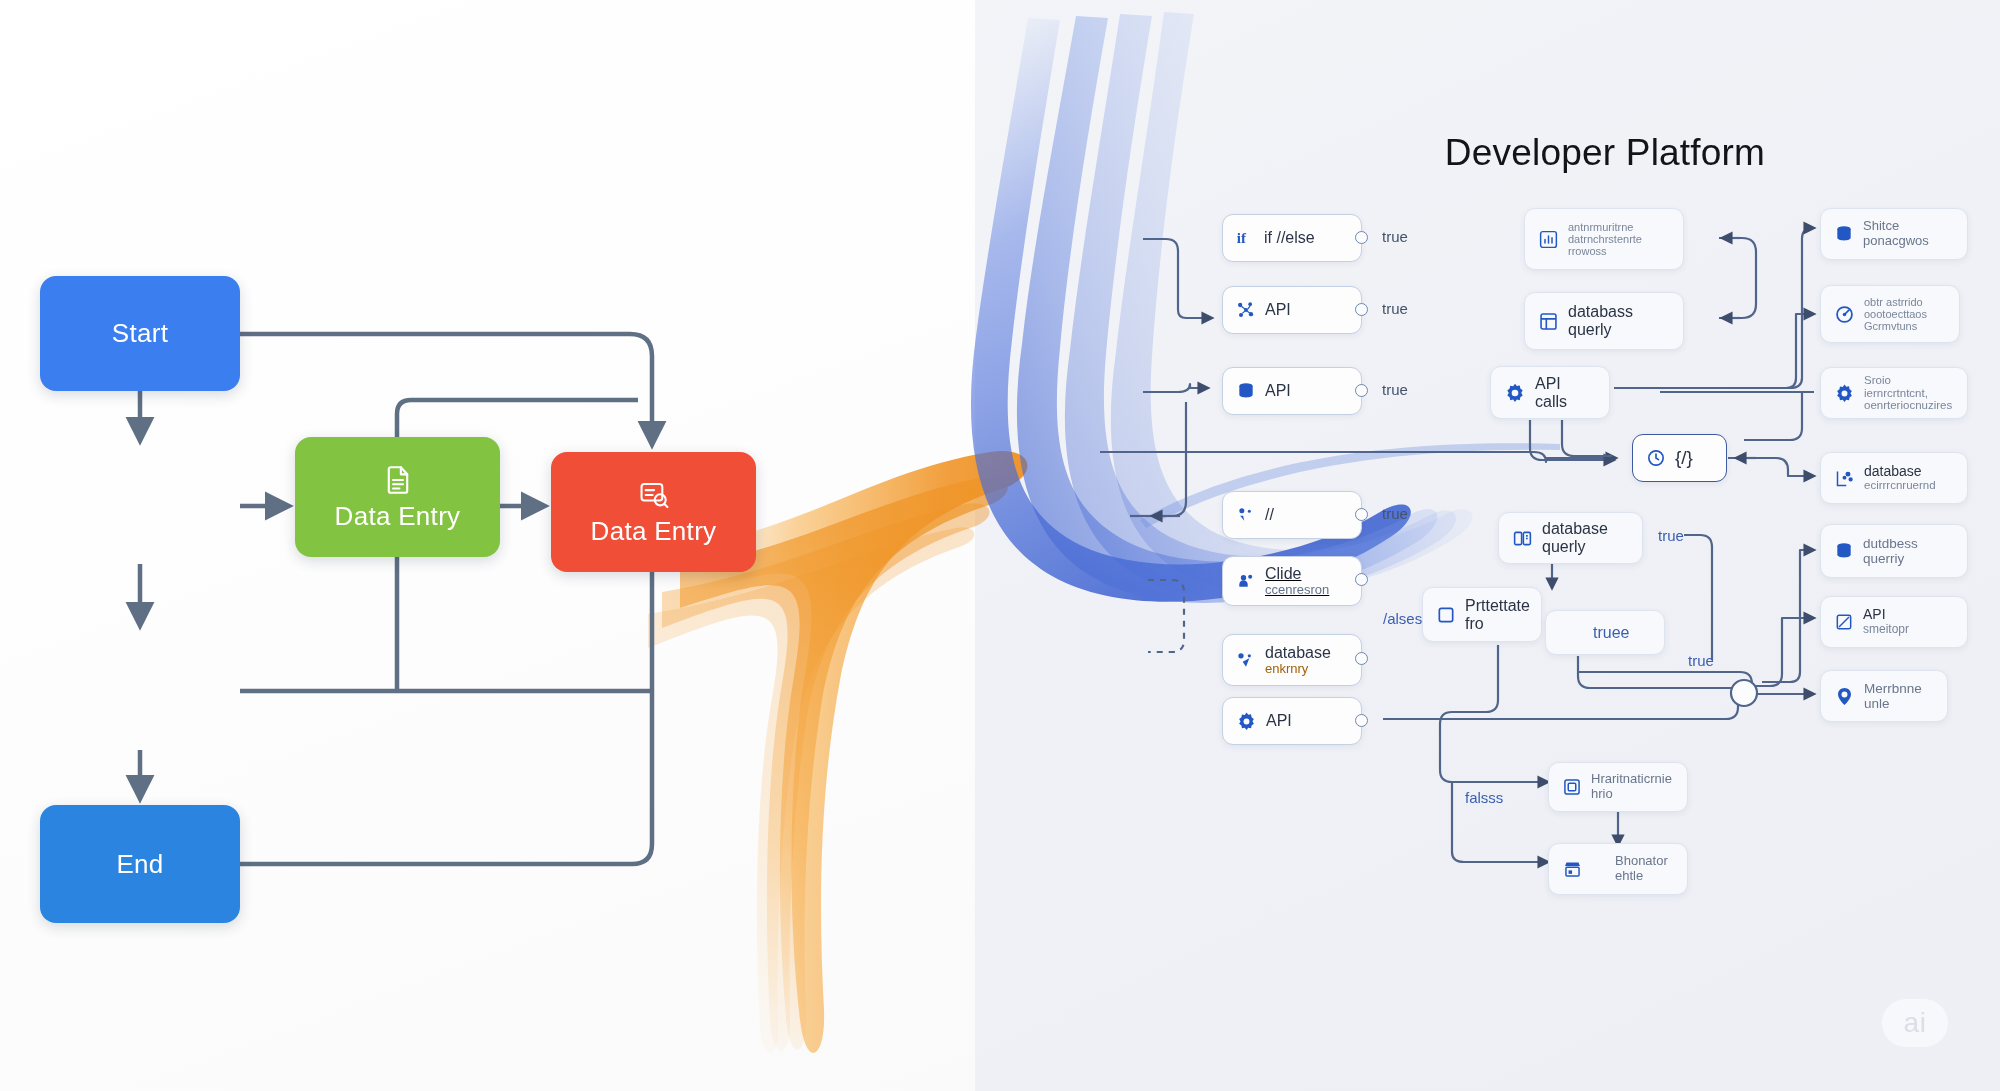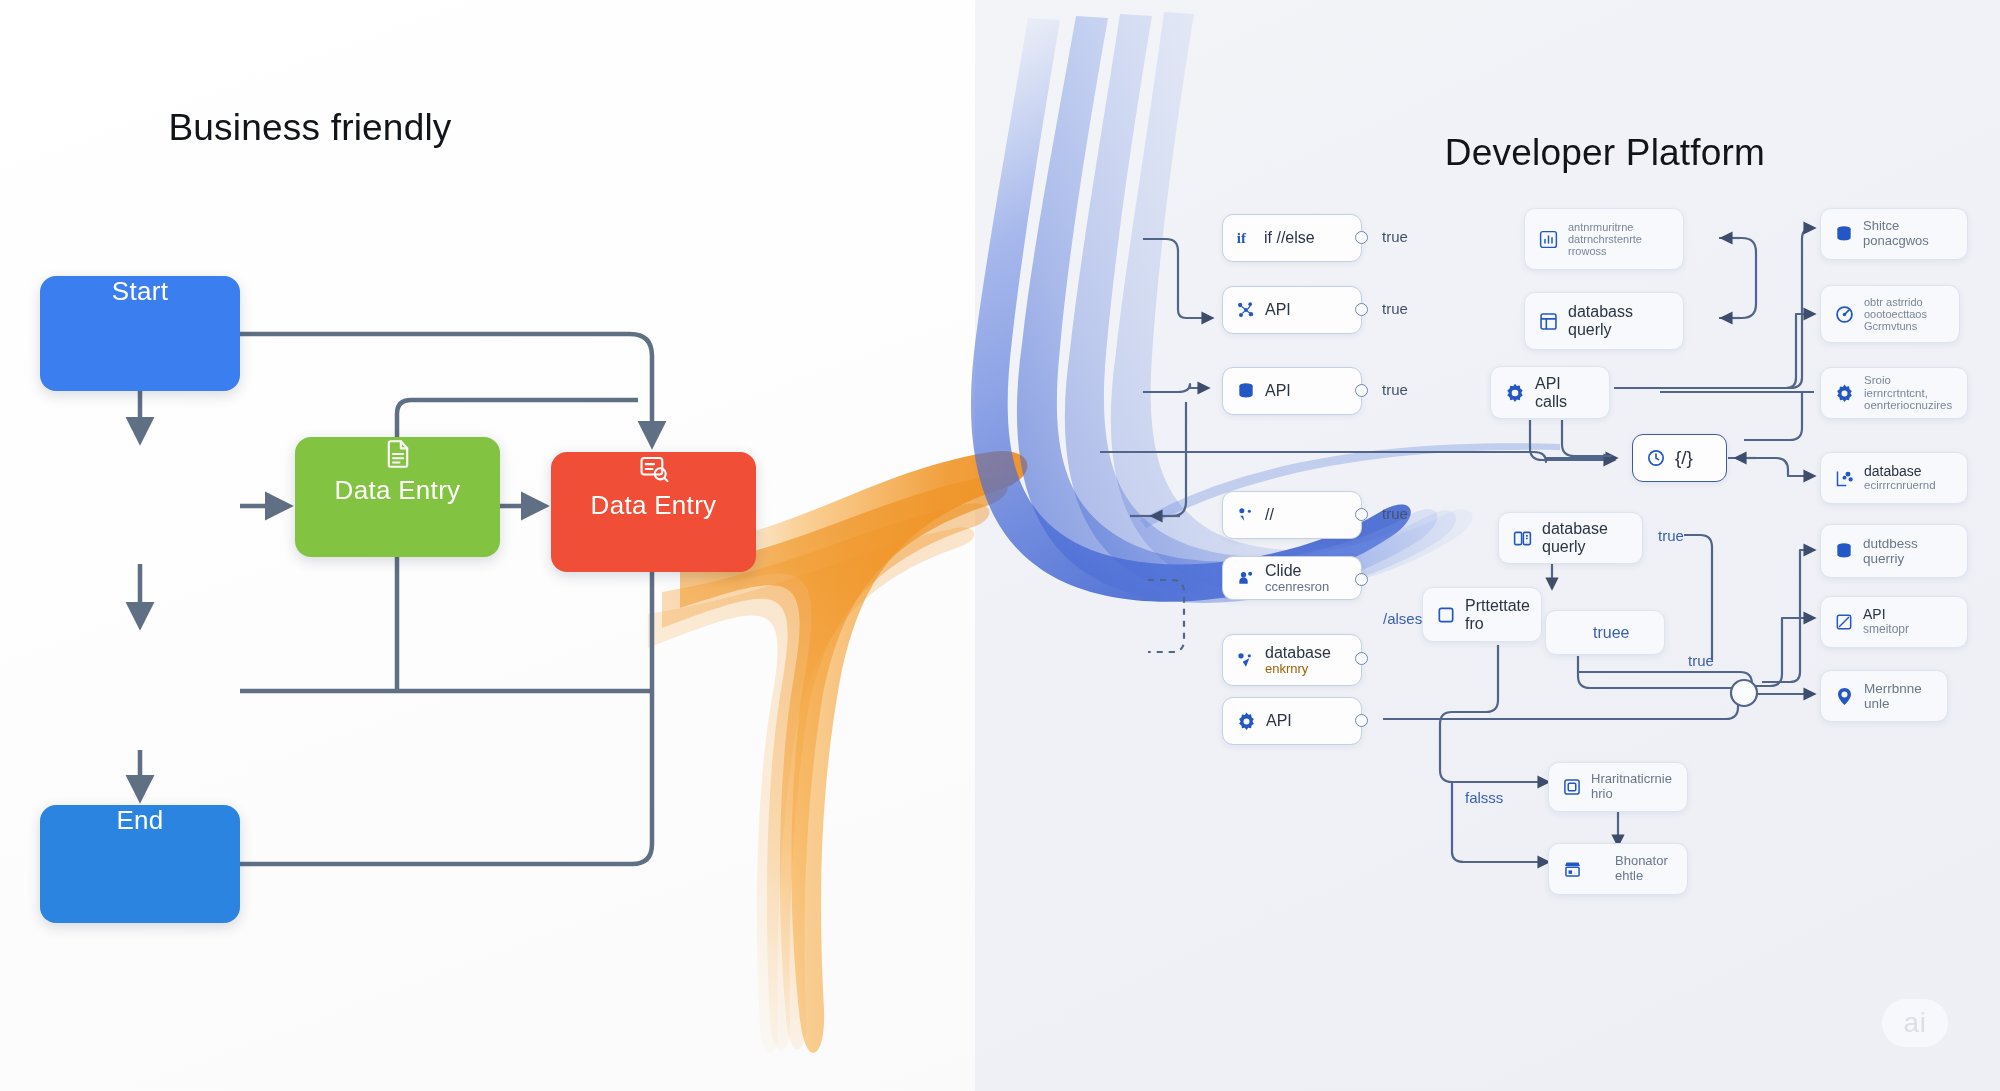--- a/index.html
+++ b/index.html
@@ -17,21 +17,21 @@
     background:linear-gradient(155deg,#f2f4f8 0%,#eff1f6 45%,#edeff5 100%);}
 
   
   .title{position:absolute;color:#111418;font-size:37px;font-weight:400;
     letter-spacing:.2px;white-space:nowrap;}
   #title-left{left:310px;top:128px;transform:translate(-50%,-50%);}
   #title-right{left:1605px;top:153px;transform:translate(-50%,-50%);}
 
   
   .node{position:absolute;border-radius:16px;display:flex;flex-direction:column;
-    align-items:center;justify-content:flex-start;color:#fff;
+    align-items:center;justify-content:center;color:#fff;
     box-shadow:0 4px 14px rgba(20,30,55,.16);}
   .node .lbl{font-size:26px;font-weight:400;letter-spacing:.3px;white-space:nowrap;}
   .node .ico{margin-bottom:4px;line-height:0;}
 
   #n-start{left:40px;top:276px;width:200px;height:115px;background:#3b7ef0;}
   #n-approval{left:40px;top:447px;width:200px;height:117px;background:#f8a825;}
   #n-dataentry{left:295px;top:437px;width:205px;height:120px;background:#82c341;}
   #n-review{left:551px;top:452px;width:205px;height:120px;background:#f04e37;}
   #n-notif{left:40px;top:632px;width:200px;height:118px;background:#20c997;}
   #n-end{left:40px;top:805px;width:200px;height:118px;background:#2b85e0;}
@@ -129,21 +129,20 @@
       <path d="M1194,14 C1172,148 1158,266 1152,356 C1146,446 1160,500 1210,530
                C1274,566 1380,550 1446,514 C1472,500 1484,518 1458,536
                C1376,590 1252,612 1180,572 C1114,534 1102,450 1116,352
                C1126,260 1146,146 1164,12 Z" fill="url(#bg2)" opacity=".26"></path>
 
       <path d="M1140,520 C1260,452 1420,440 1560,444 L1560,450
                C1420,448 1266,462 1146,528 Z" fill="#6e8be0" opacity=".35"></path>
     </g>
   </svg>
 
-  <div class="title" id="title-left">Business friendly</div>
   <div class="title" id="title-right">Developer Platform</div>
 
   <svg id="wires" viewBox="0 0 2000 1091">
     <defs>
       <marker id="arrL" viewBox="0 0 10 10" refX="8" refY="5" markerWidth="6.5" markerHeight="6.5" orient="auto-start-reverse">
         <path d="M0,0 L10,5 L0,10 z" fill="#5f6f84"></path>
       </marker>
     </defs>
     <g fill="none" stroke="#5f6f84" stroke-width="4.5" stroke-linejoin="round">
 
@@ -322,21 +321,21 @@
         <path d="M5 13l5 6-1.5-6z"></path>
       </svg>
     </span>
     <span class="dtxt">
       <span>//</span>
     </span>
   </div>
   <div class="port" style="left:1355px;top:508px;"></div>
   <div class="edgelbl" style="left:1382px;top:505px;">true</div>
 
-  <div class="dnode" id="d5" style="left:1222px;top:556px;width:140px;height:44px;">
+  <div class="dnode" id="d5" style="left:1222px;top:556px;width:140px;height:50px;text-decoration:underline;">
     <span class="di">
       <svg width="20" height="20" viewBox="0 0 24 24" fill="#2357c4">
         <path d="M4 16a5 5 0 0 1 10 0v3H4z"></path>
           <circle cx="9" cy="8" r="3.2"></circle>
         <circle cx="17" cy="7" r="2.4"></circle>
       </svg>
     </span>
     <span class="dtxt">
       <span>Clide</span>
       <span class="l2" style="font-size:13px;color:#63718a">ccenresron</span>

